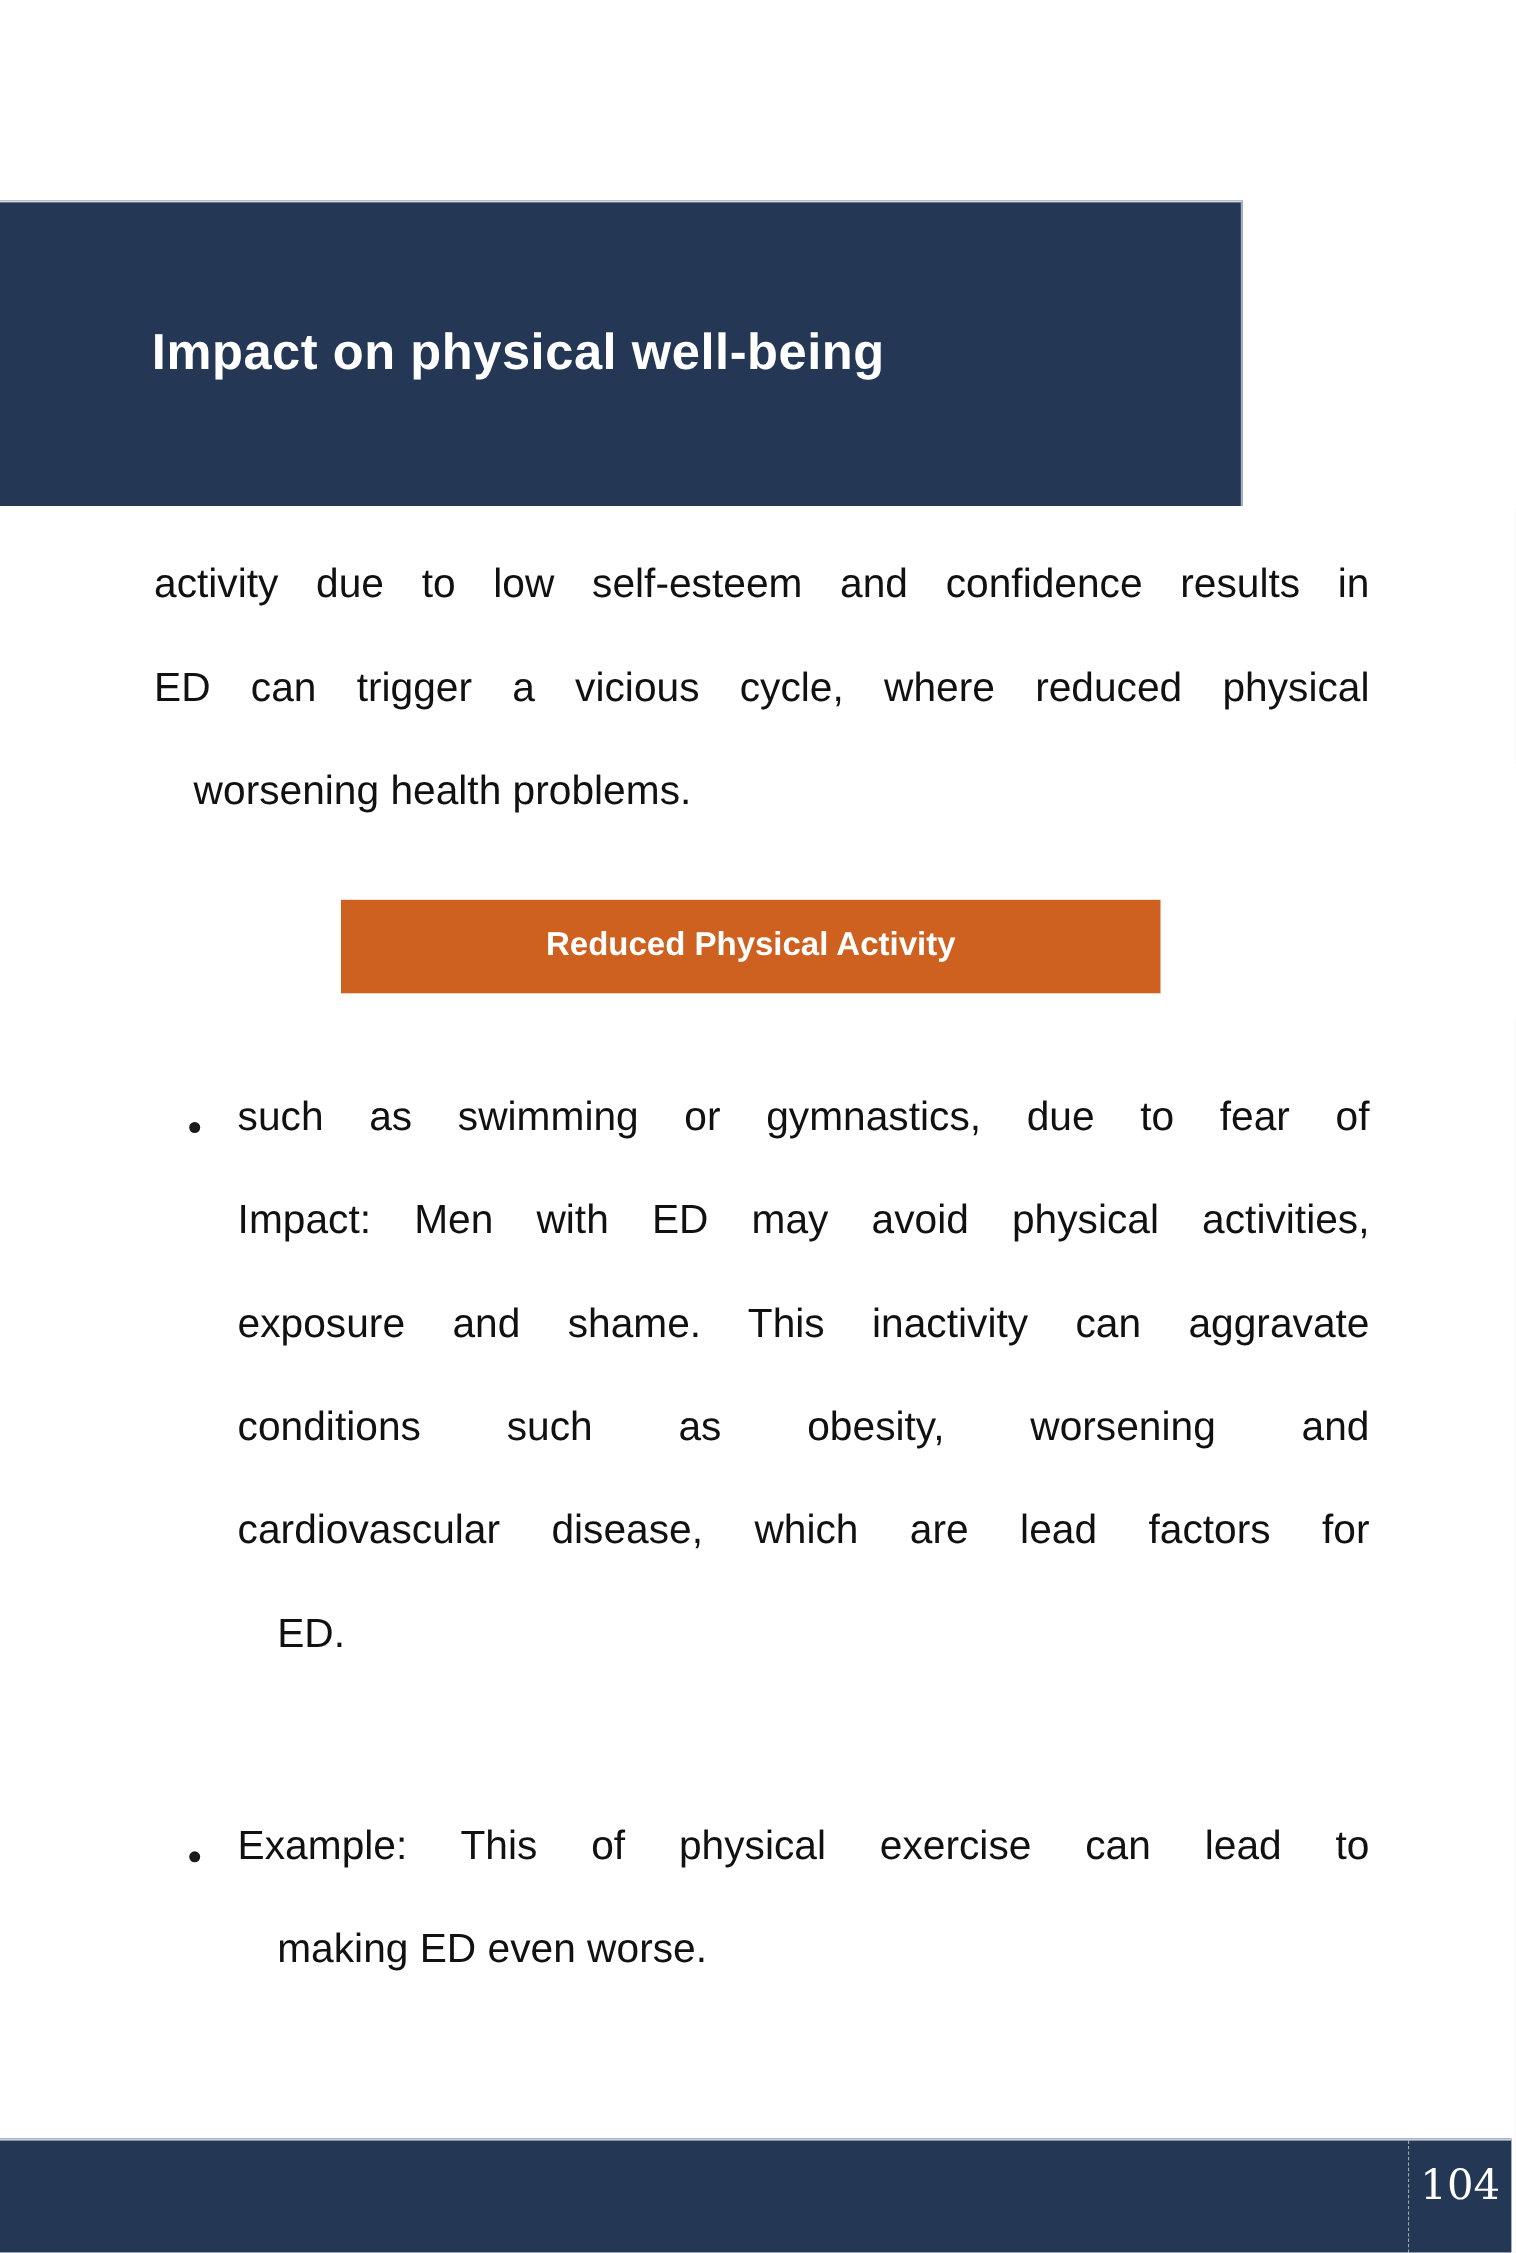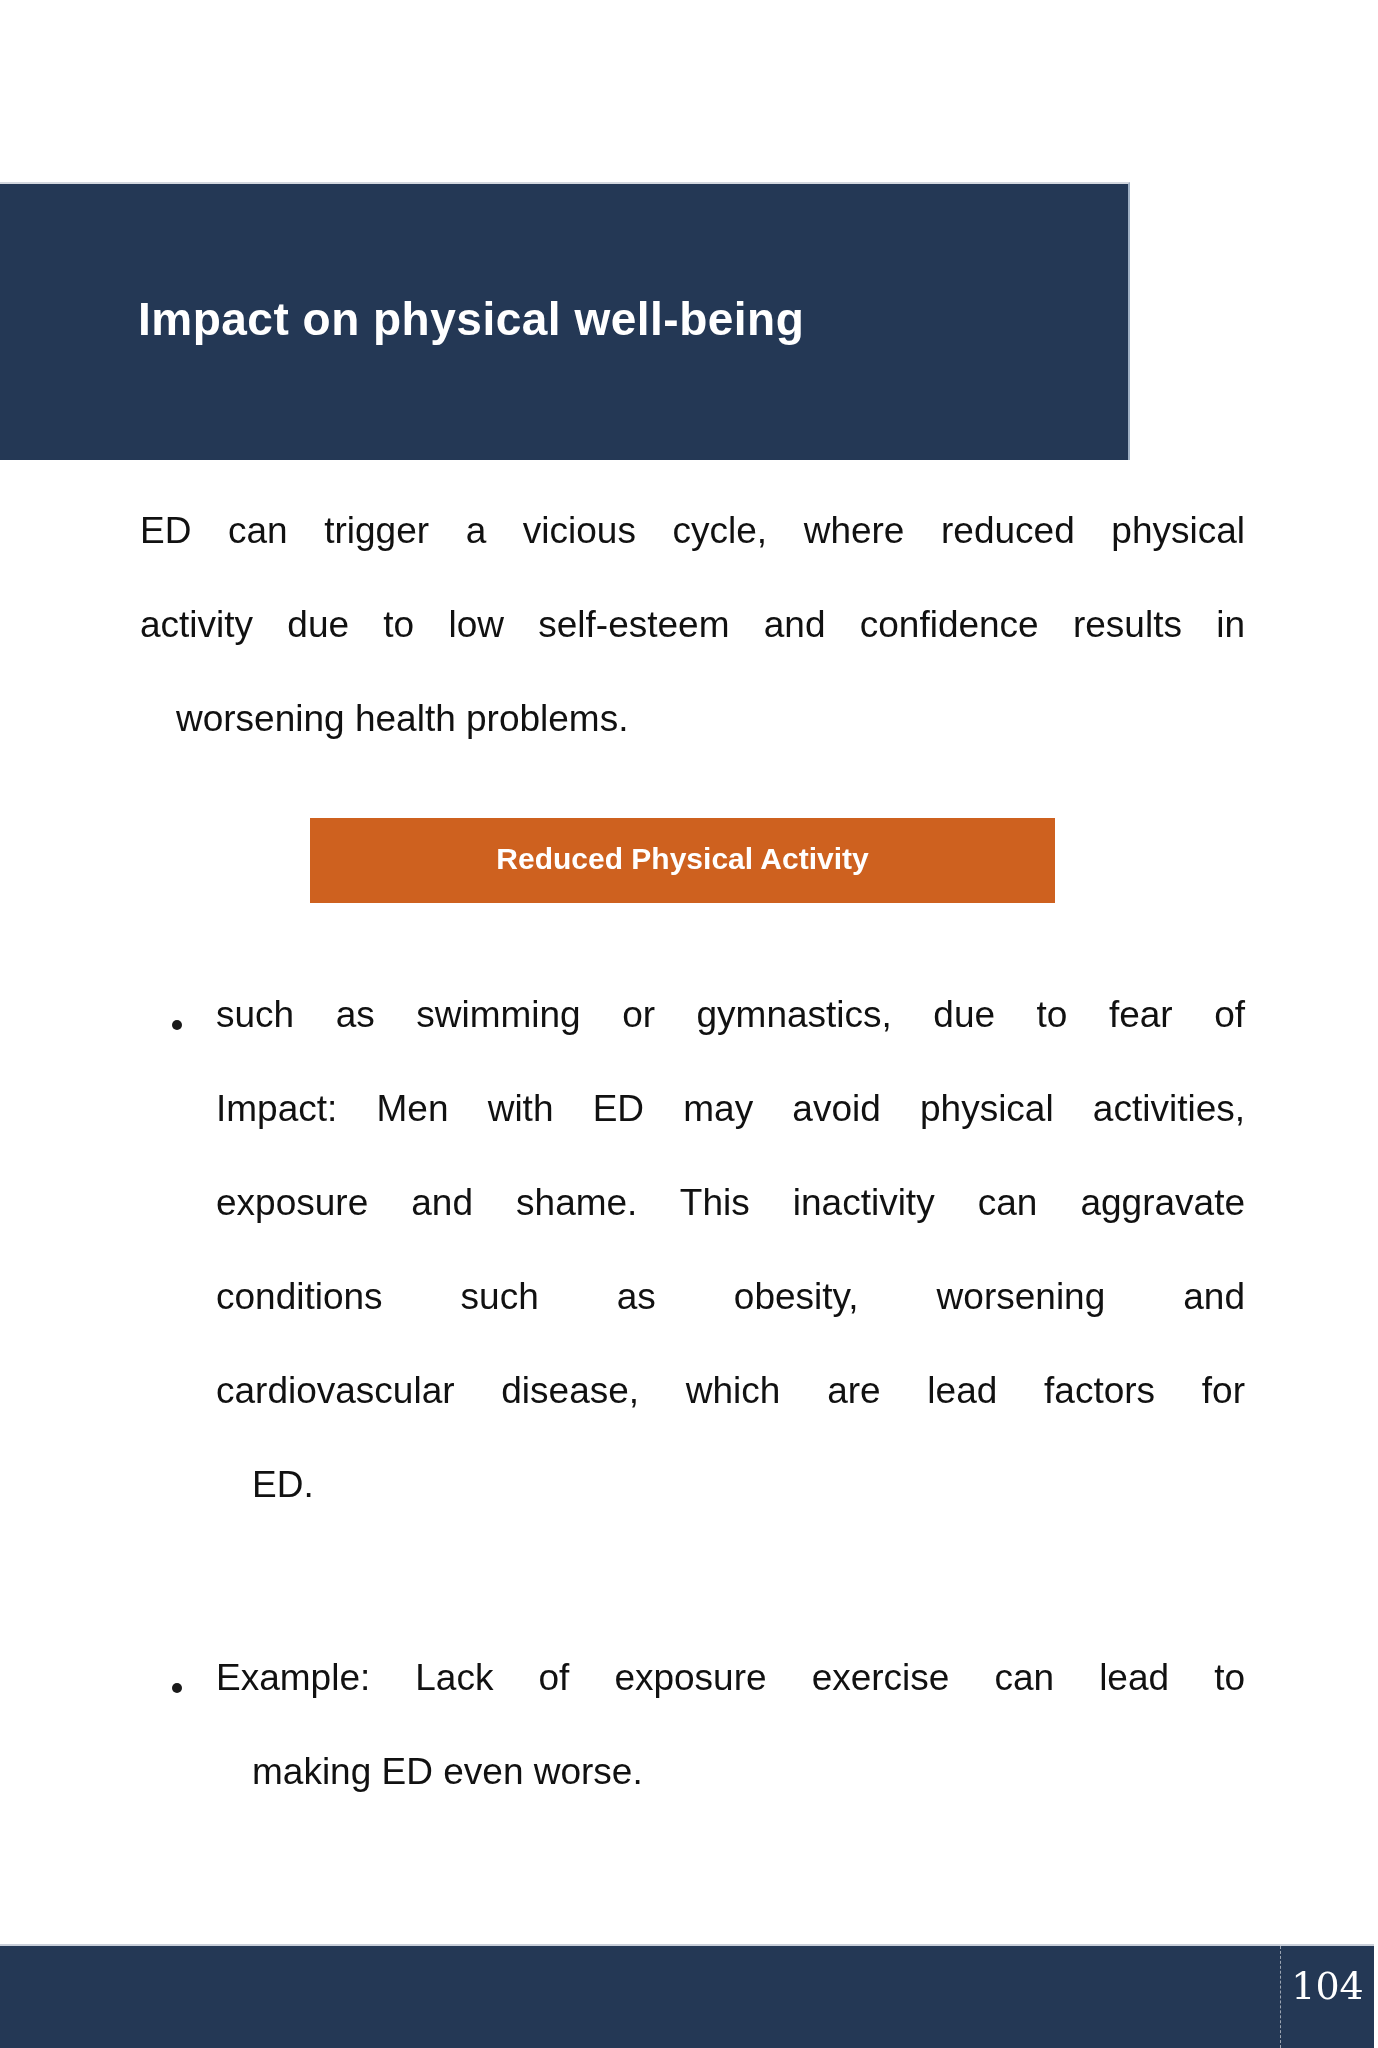--- a/index.html
+++ b/index.html
@@ -91,22 +91,22 @@
 </head>
 <body>
 
 <div class="page">
 
   <div class="header-banner">
     <div class="header-title">Impact on physical well-being</div>
   </div>
 
   <div class="intro">
+    <div class="jline">activity due to low self-esteem and confidence results in</div>
     <div class="jline">ED can trigger a vicious cycle, where reduced physical</div>
-    <div class="jline">activity due to low self-esteem and confidence results in</div>
     <div class="lline">worsening health problems.</div>
   </div>
 
   <div class="section-banner">
     <div class="section-banner-label">Reduced Physical Activity</div>
   </div>
 
   <div class="bullet-item bullet-1">
     <span class="bullet-dot"></span>
     <div class="bullet-text">
@@ -115,21 +115,21 @@
       <div class="jline">exposure and shame. This inactivity can aggravate</div>
       <div class="jline">conditions such as obesity, worsening and</div>
       <div class="jline">cardiovascular disease, which are lead factors for</div>
       <div class="lline">ED.</div>
     </div>
   </div>
 
   <div class="bullet-item bullet-2">
     <span class="bullet-dot"></span>
     <div class="bullet-text">
-      <div class="jline">Example: Lack of exposure exercise can lead to</div>
+      <div class="jline">Example: This of physical exercise can lead to</div>
       <div class="lline">making ED even worse.</div>
     </div>
   </div>
 
   <div class="footer">
     <div class="footer-divider"></div>
     <div class="page-number-cell">
       <span class="page-number">104</span>
     </div>
   </div>

